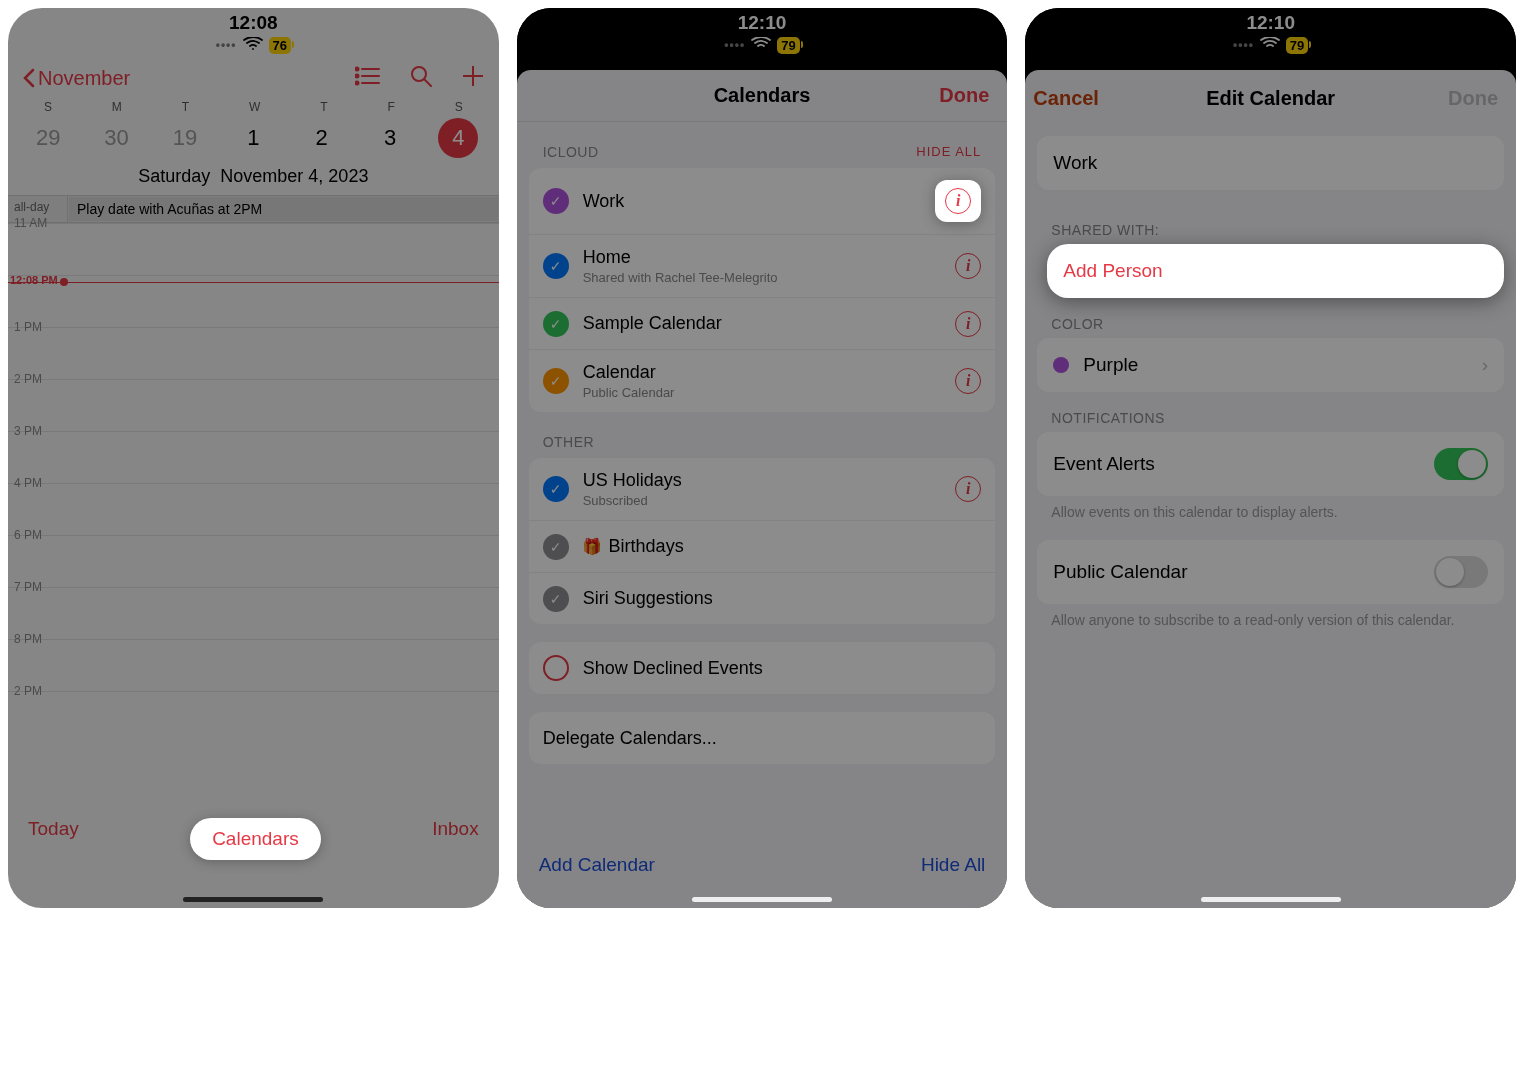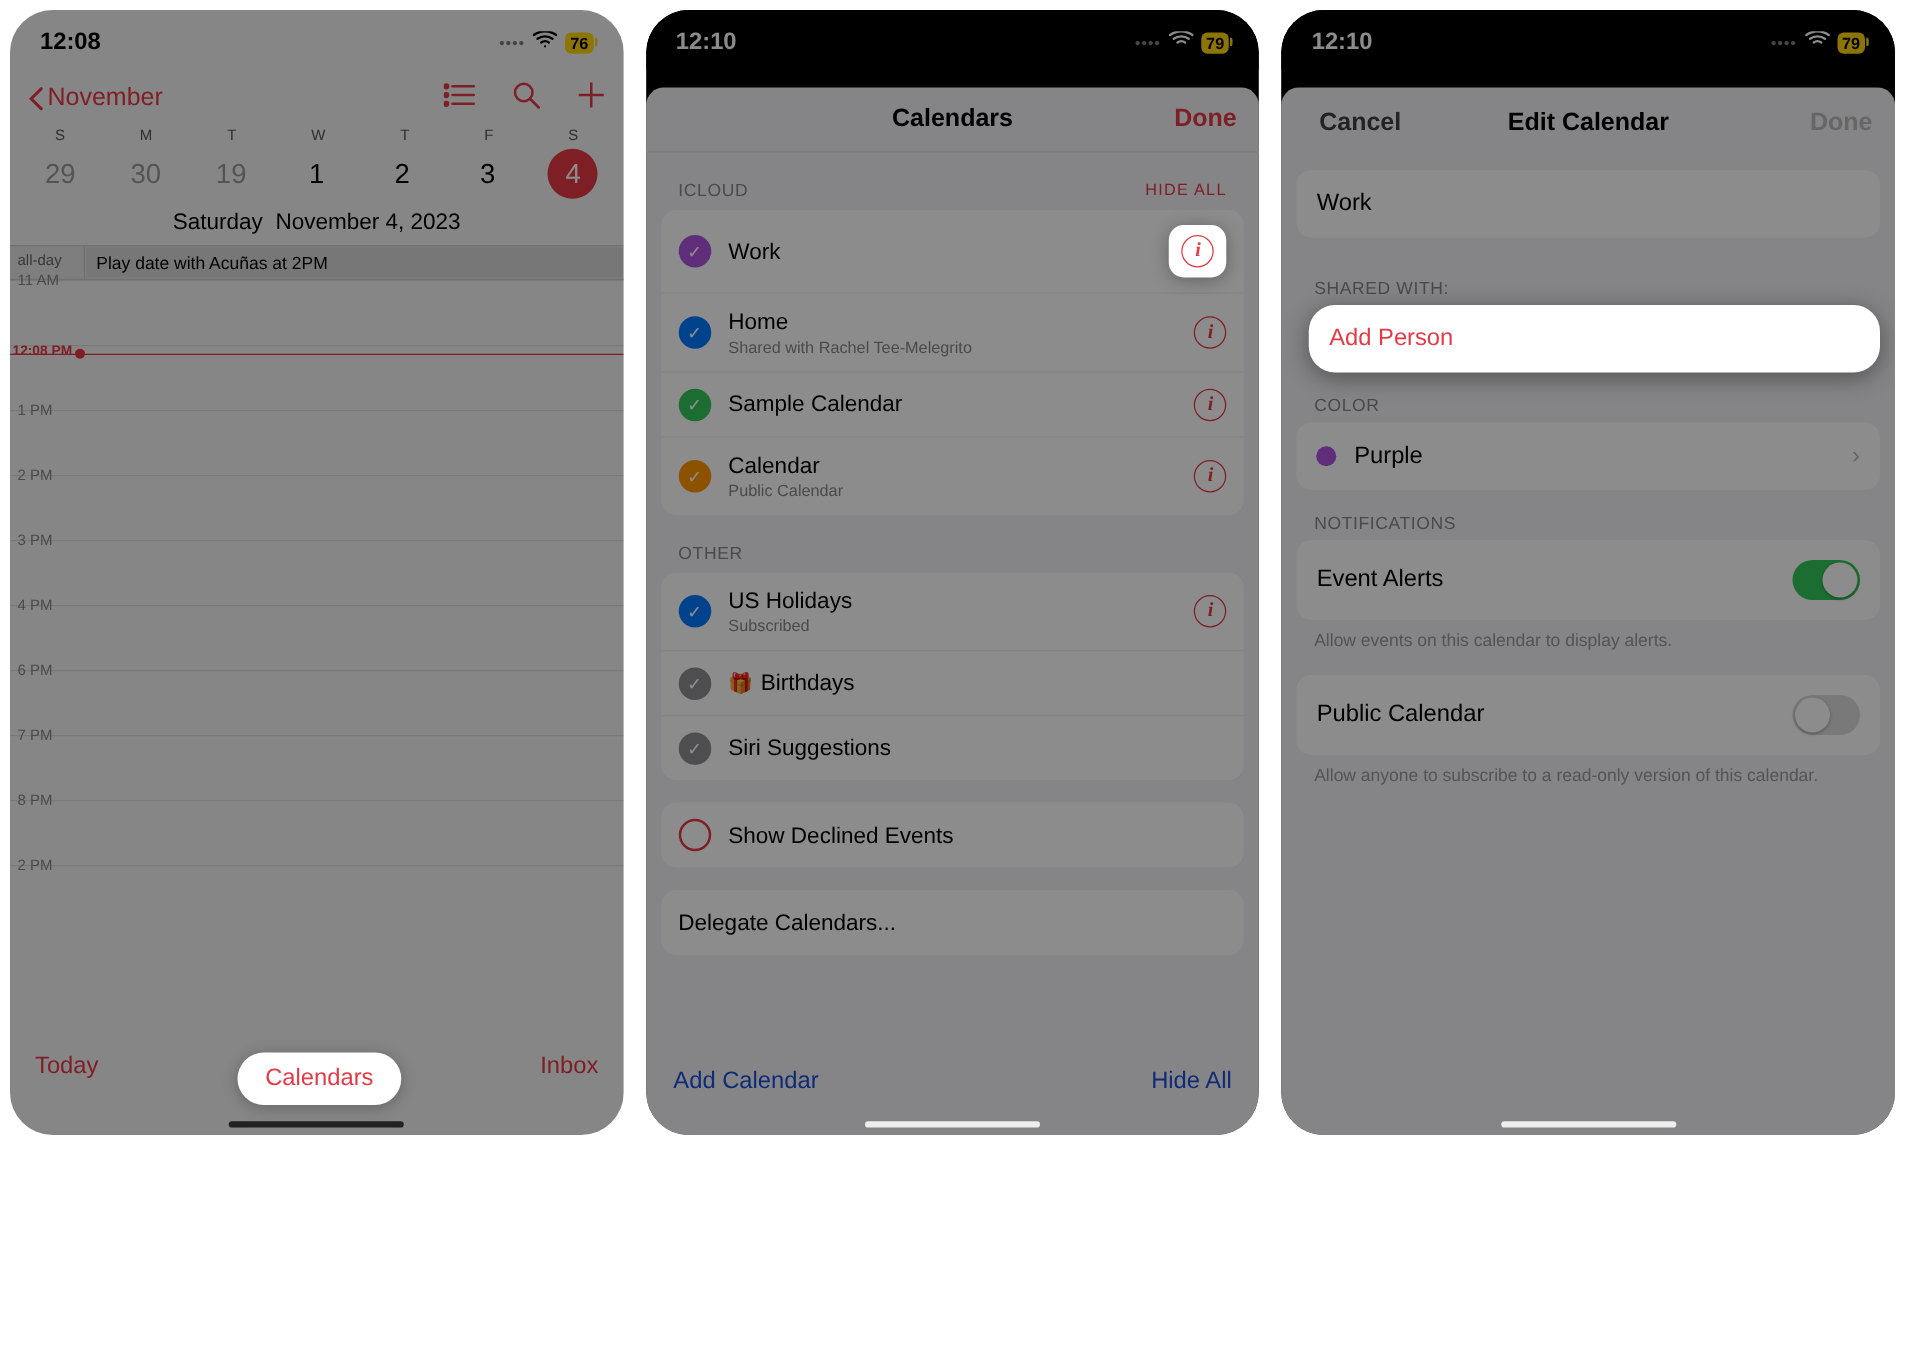--- a/index.html
+++ b/index.html
@@ -2,21 +2,21 @@
 <html><head>
 <meta charset="utf-8">
 <style>
   * { box-sizing: border-box; margin: 0; padding: 0; font-family: -apple-system, "SF Pro", Helvetica, Arial, sans-serif; }
   body { background: #fff; width: 1524px; height: 1078px; display: flex; gap: 18px; padding: 8px; }
   .phone { flex: 1; height: 900px; border-radius: 34px; background: #f4f4f4; position: relative; overflow: hidden; }
   .dim-overlay { position: absolute; inset: 0; background: rgba(0,0,0,.45); pointer-events: none; z-index: 50; }
   .no-dim { position: relative; z-index: 60; }
 
   
-  .status-bar { height: 48px; display: flex; align-items: center; justify-content: space-between; padding: 4px 24px 0; font-weight: 600; font-size: 19px; }
+  .status-bar { height: 48px; display: flex; align-items: center; justify-content: space-between; padding: 4px 24px 0; font-weight: 600; font-size: 19px; flex-direction: column; }
   .status-bar.black { background: #000; color: #fff; }
   .status-right { display: flex; align-items: center; gap: 6px; }
   .dots { letter-spacing: 1px; font-size: 12px; opacity: .5; }
   .battery { background: #ffd60a; color: #000; border-radius: 5px; padding: 1px 4px; font-size: 13px; font-weight: 700; position: relative; }
   .battery::after { content:''; position:absolute; right:-3px; top:4px; width:2px; height:7px; background:#ffd60a; border-radius:0 2px 2px 0;}
   .wifi { display:inline-block; }
 
   
   .s1 .nav { display:flex; align-items:center; justify-content:space-between; padding: 8px 14px 6px; }
   .s1 .nav-left { display:flex; align-items:center; color:#e63946; font-size:20px; gap:2px;}
@@ -30,31 +30,31 @@
   .date-long { text-align:center; font-size:18px; padding:6px 0 8px; }
   .allday { display:flex; font-size:14px; background:#e6e6e6; border-top:1px solid #ccc; border-bottom:1px solid #ccc;}
   .allday .lbl { width:60px; padding:4px 6px; color:#666; font-size:12px; border-right:1px solid #ccc;}
   .allday .evt { flex:1; padding:4px 8px; background:#d9d9d9; margin:1px;}
   .hours { position:relative; }
   .hour-row { height:52px; border-top:1px solid #ddd; padding-left:54px; position:relative;}
   .hour-row .h { position:absolute; left:6px; top:-8px; font-size:12px; color:#888;}
   .now-line { position:absolute; left:0; right:0; height:1px; background:#e63946; }
   .now-line::before { content:''; width:8px; height:8px; background:#e63946; border-radius:50%; position:absolute; left:52px; top:-4px;}
   .now-lbl { position:absolute; left:2px; top:-8px; font-size:11px; color:#e63946; font-weight:600;}
-  .toolbar1 { position:absolute; bottom:12px; left:0; right:0; display:flex; justify-content:space-between; padding:12px 20px; font-size:19px; color:#e63946;}
+  .toolbar1 { position:absolute; bottom:36px; left:0; right:0; display:flex; justify-content:space-between; padding:12px 20px; font-size:19px; color:#e63946;}
   .pill { background:#fff; border-radius:22px; padding:10px 22px; box-shadow:0 2px 12px rgba(0,0,0,.25);}
   .home-ind { position:absolute; bottom:6px; left:50%; transform:translateX(-50%); width:140px; height:5px; background:#222; border-radius:3px; z-index:60;}
   .home-ind.white { background:#eee; }
 
   
   .s2 { background:#000; }
   .sheet { background:#f2f2f6; border-radius:14px 14px 0 0; margin-top:14px; height:calc(100% - 62px); padding-bottom:60px; position:relative;}
   .sheet-hdr { display:flex; align-items:center; justify-content:center; position:relative; height:52px; font-size:20px; font-weight:600; border-bottom:1px solid #ddd;}
   .sheet-hdr .done { position:absolute; right:18px; color:#e63946; font-weight:600;}
-  .sheet-hdr .cancel { position:absolute; left:30px; color:#404040;}
+  .sheet-hdr .cancel { position:absolute; left:8px; color:#c2410c;}
   .sect-hdr { display:flex; justify-content:space-between; padding:22px 26px 8px; font-size:14px; color:#888; letter-spacing:.5px;}
   .sect-hdr .hide { color:#e63946; font-size:13px; letter-spacing:1px;}
   .group { background:#fff; margin:0 12px; border-radius:12px; overflow:hidden;}
   .row { display:flex; align-items:center; padding:12px 14px; gap:14px; border-top:1px solid #eee; min-height:52px;}
   .row:first-child { border-top:none;}
   .chk { width:26px; height:26px; border-radius:50%; display:flex; align-items:center; justify-content:center; color:#fff; font-size:14px; flex-shrink:0;}
   .chk.purple{background:#af52de;} .chk.blue{background:#007aff;} .chk.green{background:#34c759;} .chk.orange{background:#ff9500;} .chk.gray{background:#8e8e93;}
   .chk.empty{background:none;border:2px solid #e63946;}
   .row-main { flex:1; }
   .row-main .ttl { font-size:18px;}

